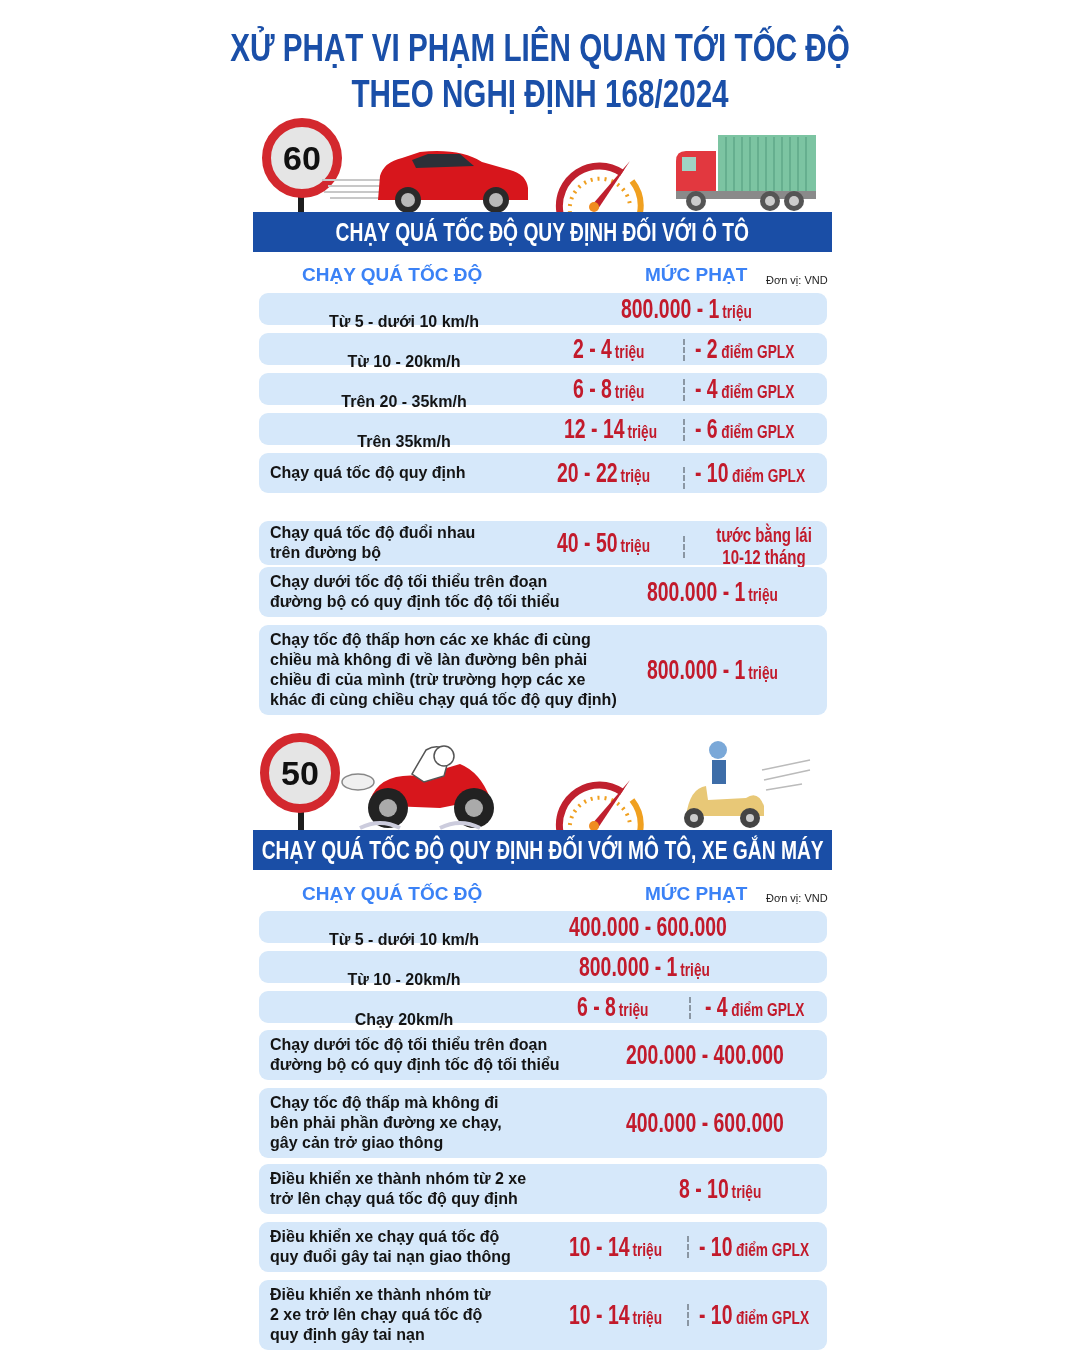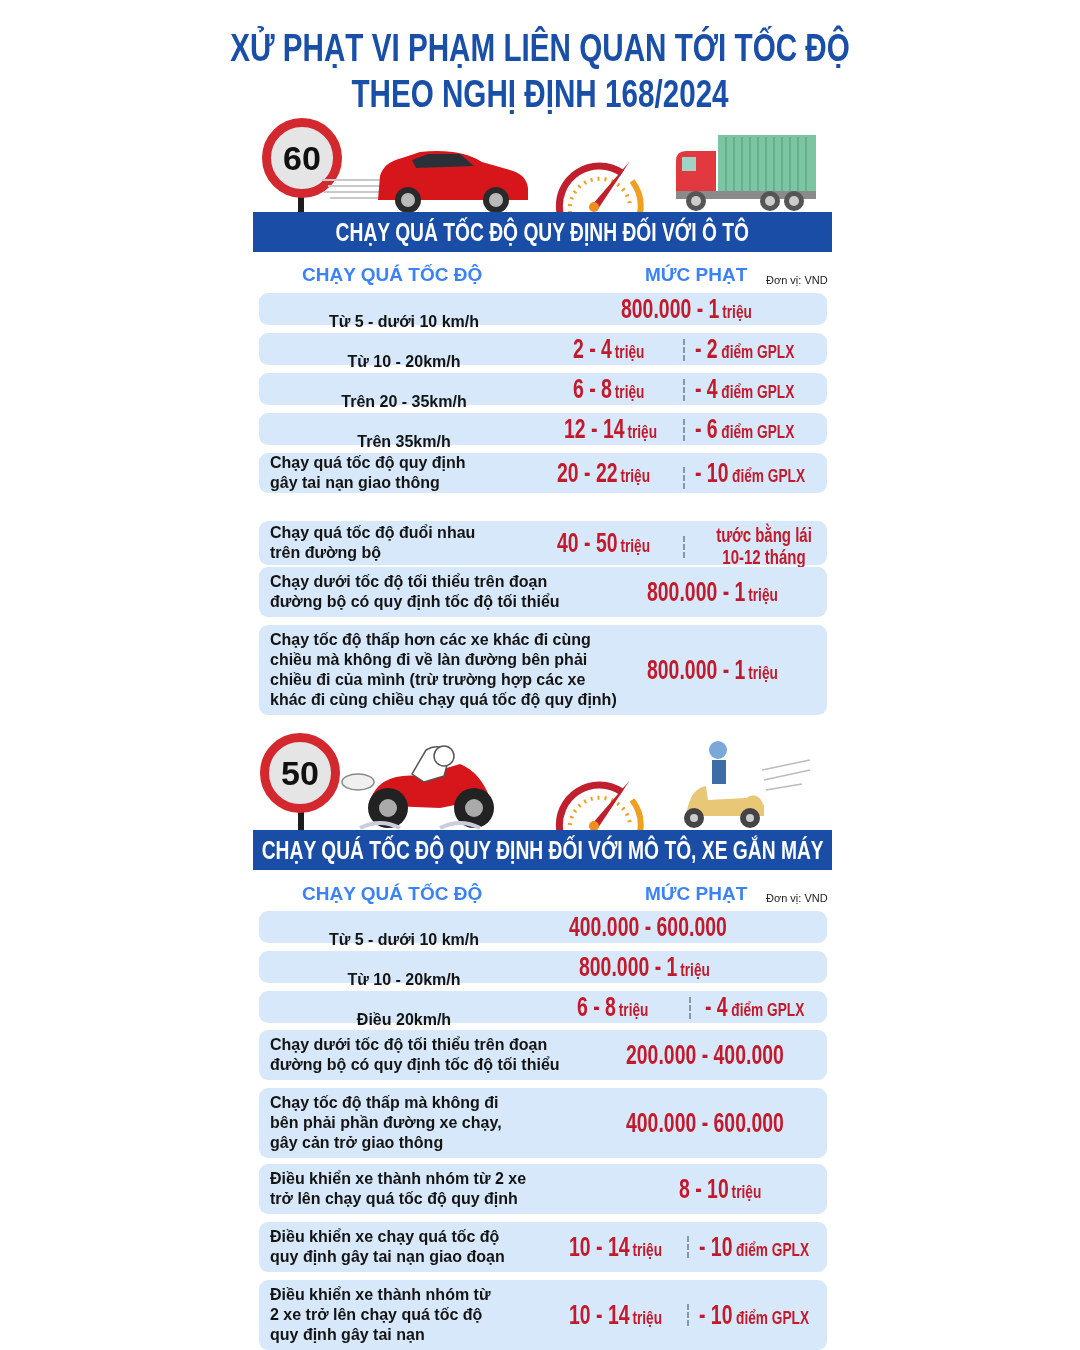--- a/index.html
+++ b/index.html
@@ -175,21 +175,20 @@
     <div class="sep" style="left:424px; top:6px; height:22px;"></div>
     <div class="pts cond" style="left:436px;">
       <span class="big">- 6</span>
         <span class="small">điểm GPLX</span>
     </div>
   </div>
 
   <div class="row" style="top:453px; height:40px;">
     <div class="desc left">
       <div>Chạy quá tốc độ quy định</div>
-        <div>gây tai nạn giao thông</div>
     </div>
     <div class="fine cond" style="left:298px;">
       <span class="big">20 - 22</span>
         <span class="small">triệu</span>
     </div>
     <div class="sep" style="left:424px; top:14px; height:22px;"></div>
     <div class="pts cond" style="left:436px;">
       <span class="big">- 10</span>
         <span class="small">điểm GPLX</span>
     </div>
@@ -294,21 +293,21 @@
 
   <div class="row" style="top:951px; height:32px;">
     <div class="desc center">Từ 10 - 20km/h</div>
     <div class="fine cond" style="left:320px;">
       <span class="big">800.000 - 1</span>
         <span class="small">triệu</span>
     </div>
   </div>
 
   <div class="row" style="top:991px; height:32px;">
-    <div class="desc center">Điều 20km/h</div>
+    <div class="desc center">Chạy 20km/h</div>
     <div class="fine cond" style="left:318px;">
       <span class="big">6 - 8</span>
         <span class="small">triệu</span>
     </div>
     <div class="sep" style="left:430px; top:6px; height:22px;"></div>
     <div class="pts cond" style="left:446px;">
       <span class="big">- 4</span>
         <span class="small">điểm GPLX</span>
     </div>
   </div>
@@ -341,21 +340,21 @@
     </div>
     <div class="fine cond" style="left:420px;">
       <span class="big">8 - 10</span>
         <span class="small">triệu</span>
     </div>
   </div>
 
   <div class="row" style="top:1222px; height:50px;">
     <div class="desc left">
       <div>Điều khiển xe chạy quá tốc độ</div>
-        <div>quy định gây tai nạn giao đoạn</div>
+        <div>quy đuổi gây tai nạn giao thông</div>
     </div>
     <div class="fine cond" style="left:310px;">
       <span class="big">10 - 14</span>
         <span class="small">triệu</span>
     </div>
     <div class="sep" style="left:428px; top:14px; height:22px;"></div>
     <div class="pts cond" style="left:440px;">
       <span class="big">- 10</span>
         <span class="small">điểm GPLX</span>
     </div>

